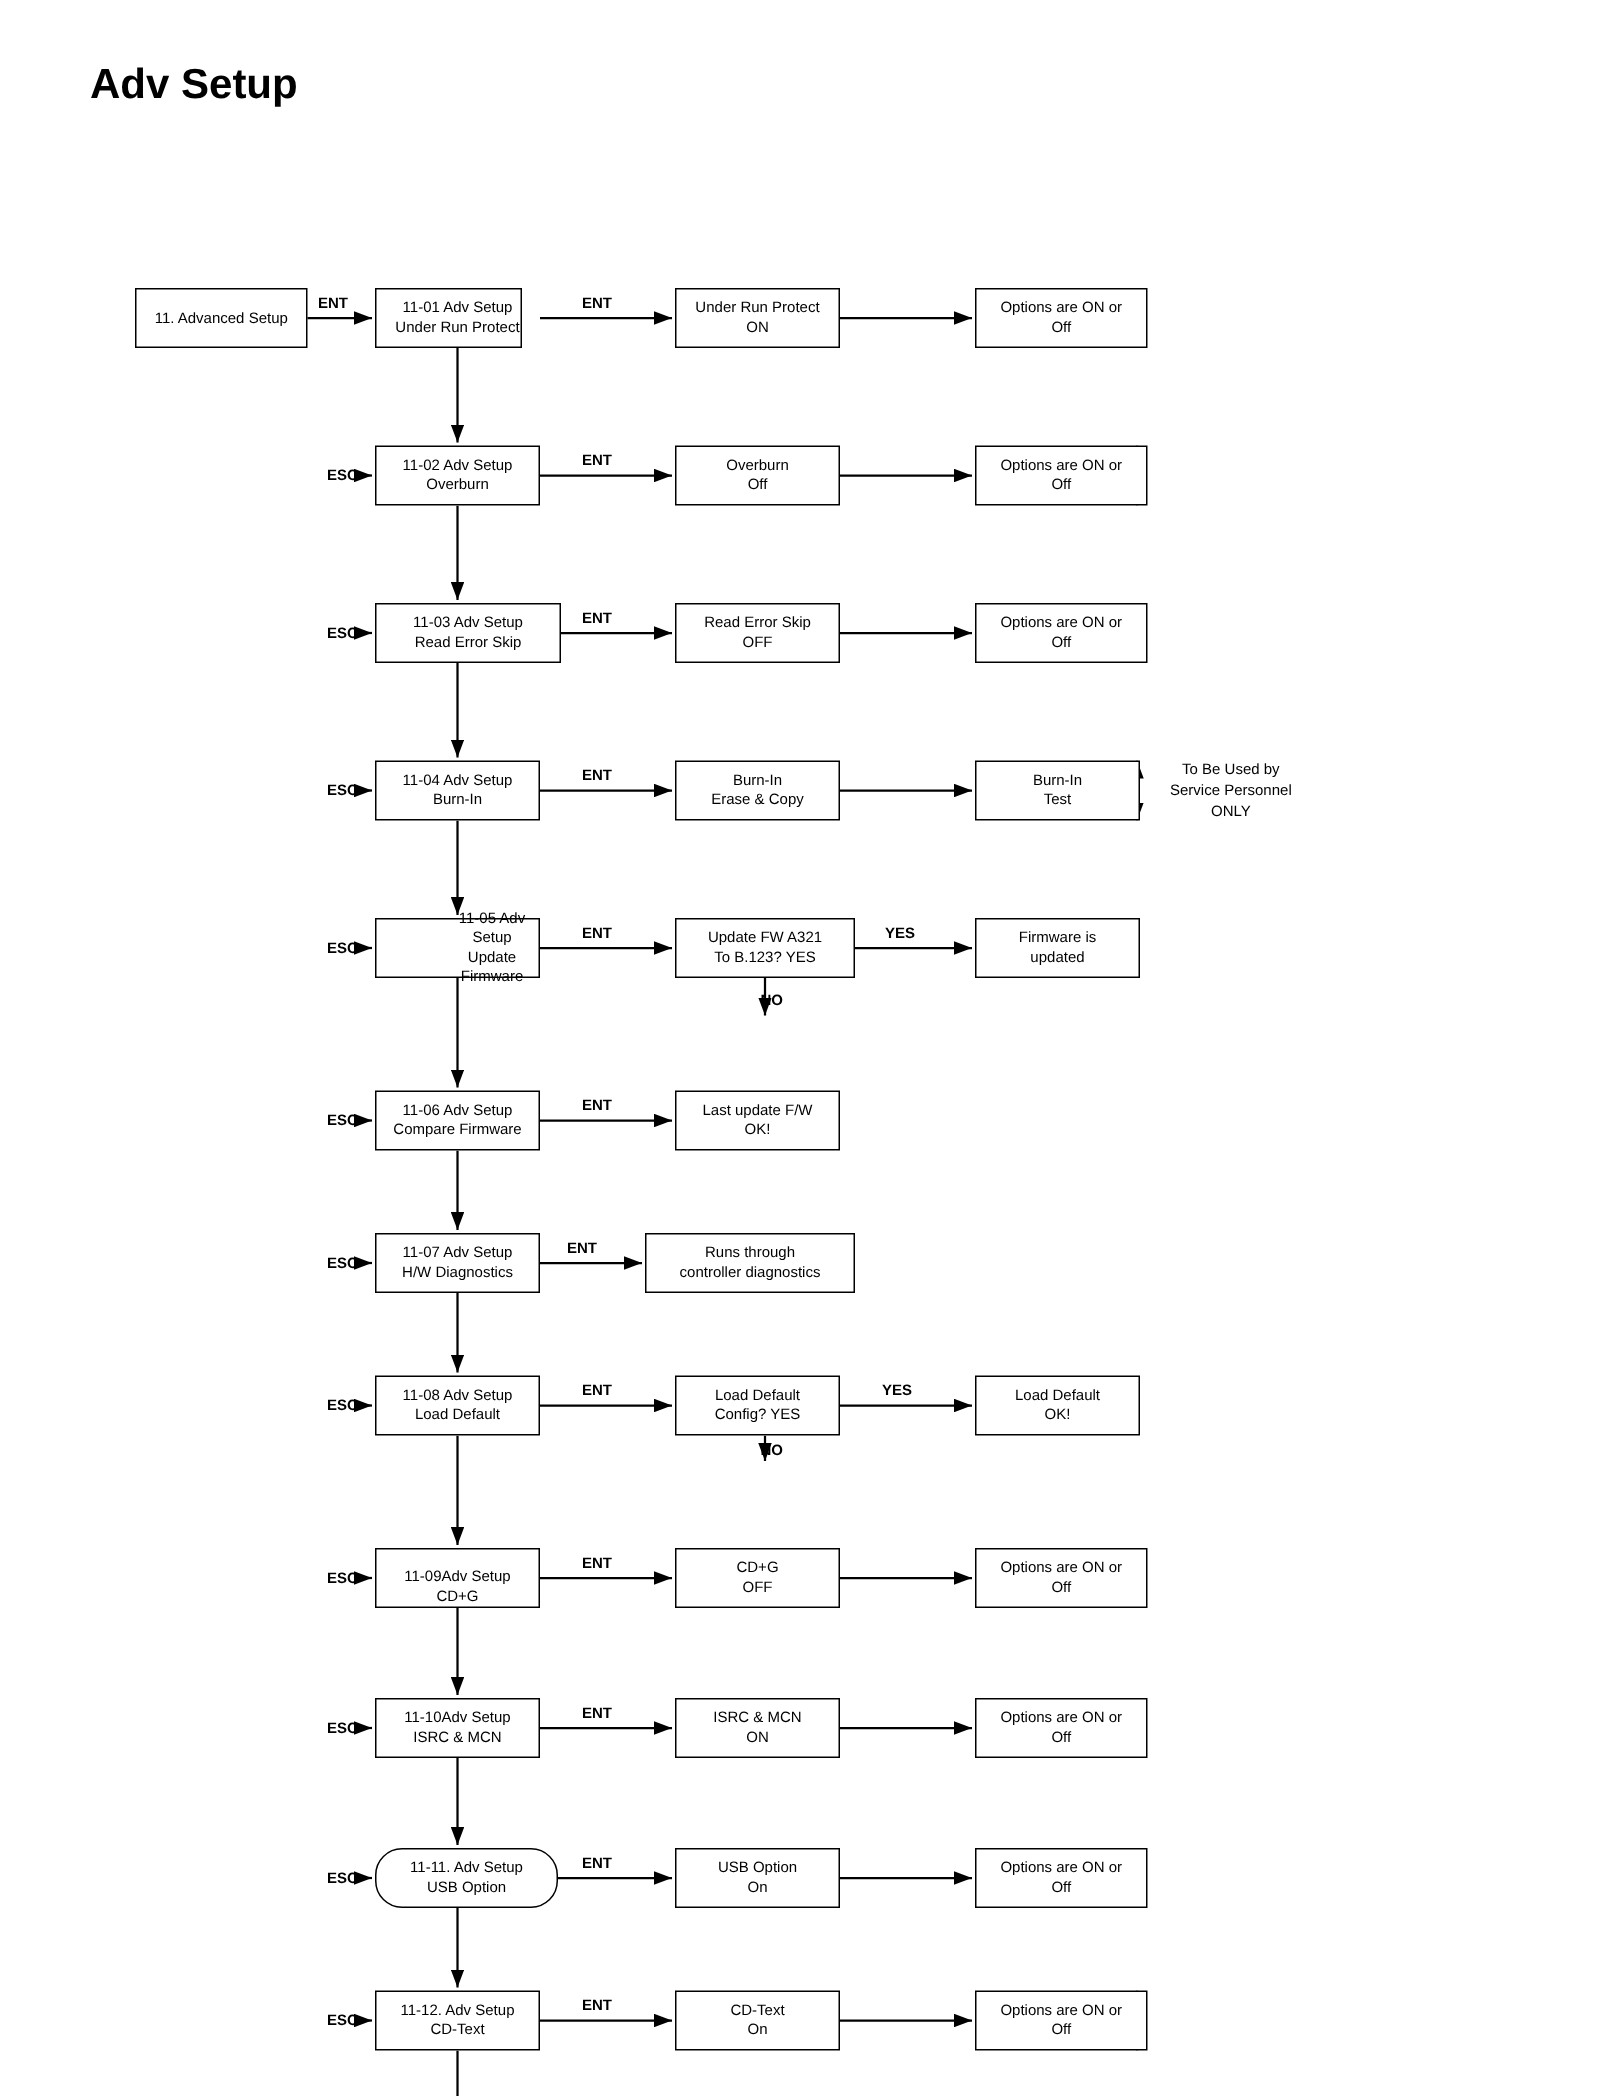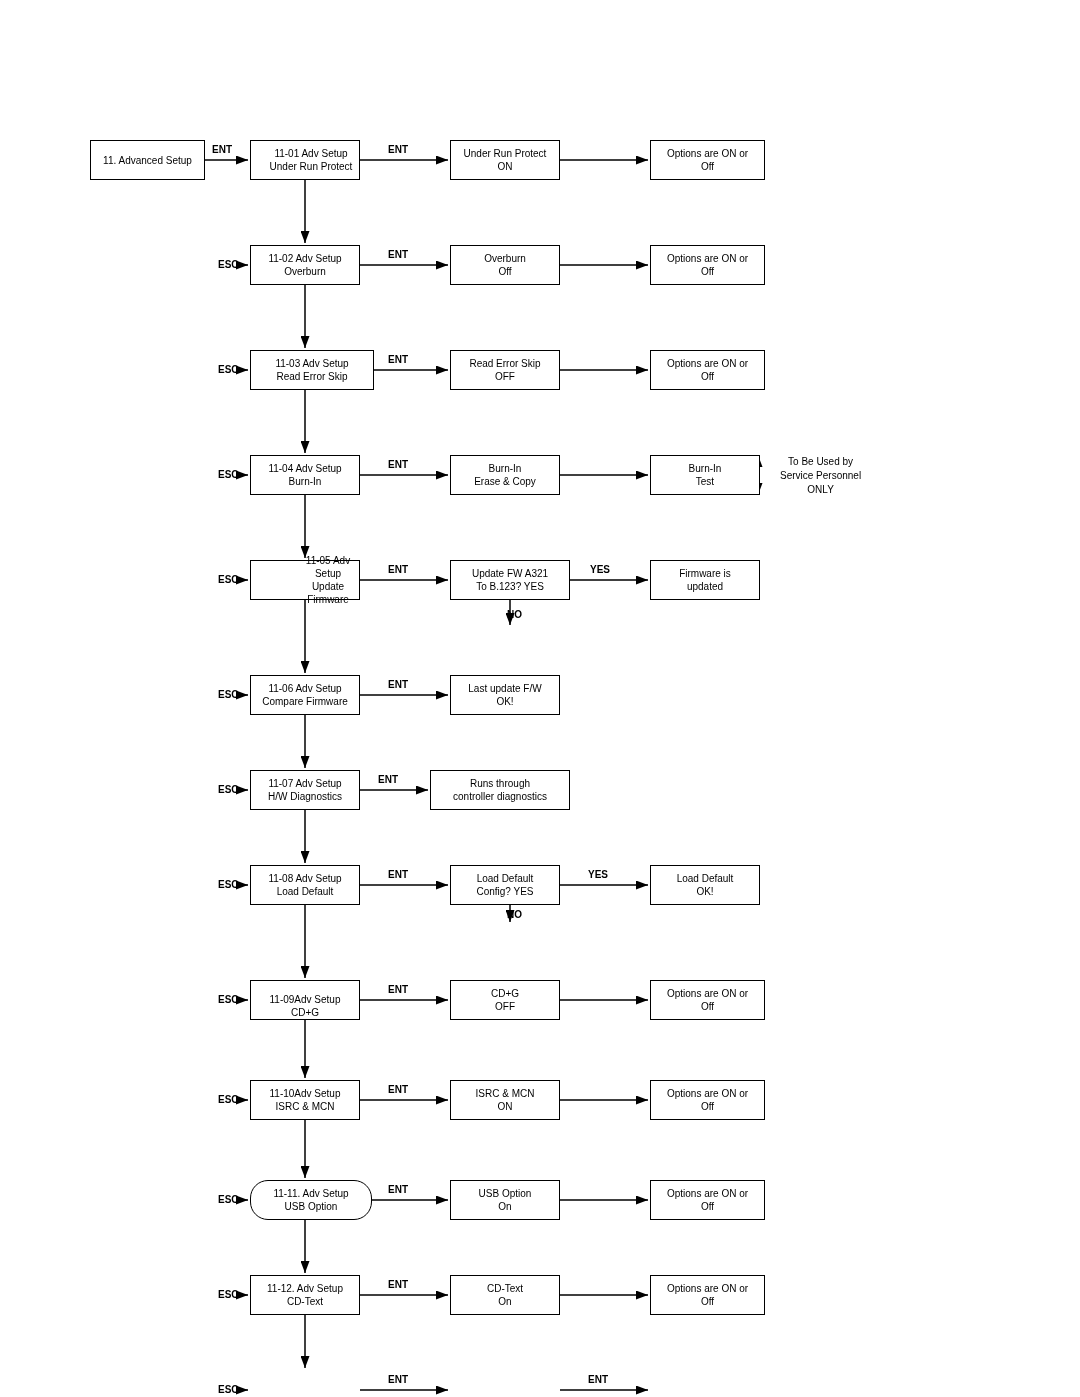--- a/index.html
+++ b/index.html
@@ -45,20 +45,21 @@
       top: 0; left: 0;
       width: 100%;
       height: 100%;
       pointer-events: none;
     }
   </style>
 </head>
 <body>
 
 <div class="page">
+  <h1>Adv Setup</h1>
 
   <div class="diagram" style="position:relative; height:1530px;">
 
     <svg class="arrows" xmlns="http://www.w3.org/2000/svg" style="position:absolute;top:0;left:0;width:100%;height:100%;overflow:visible;">
       <defs>
         <marker id="arrowhead" markerWidth="8" markerHeight="6" refX="8" refY="3" orient="auto">
           <polygon points="0 0, 8 3, 0 6" fill="#000"></polygon>
         </marker>
         <marker id="arrowhead-up" markerWidth="8" markerHeight="6" refX="0" refY="3" orient="auto">
           <polygon points="8 0, 0 3, 8 6" fill="#000"></polygon>
@@ -230,21 +231,21 @@
 
       <line x1="300" y1="1450" x2="388" y2="1450" stroke="#000" stroke-width="1.5" marker-end="url(#arrowhead)"></line>
       <text x="328" y="1443" font-size="10" font-weight="bold" font-family="Arial">ENT</text>
 
     </svg>
 
     <div class="box" style="left:30px; top:100px; width:115px; height:40px; font-size:10px;">
       <span>11. Advanced Setup</span>
     </div>
 
-    <div class="box" style="left:190px; top:100px; width:110px; height:40px;padding-left:12px;">
+    <div class="box" style="left:190px; top:100px; width:98px; height:40px;padding-left:12px;">
       <span>11-01 Adv Setup<br>Under Run Protect</span>
     </div>
     <div class="box" style="left:390px; top:100px; width:110px; height:40px;">
       <span>Under Run Protect<br>ON</span>
     </div>
     <div class="box" style="left:590px; top:100px; width:115px; height:40px;">
       <span>Options are ON or<br>Off</span>
     </div>
 
     <div class="box" style="left:190px; top:205px; width:110px; height:40px;">

